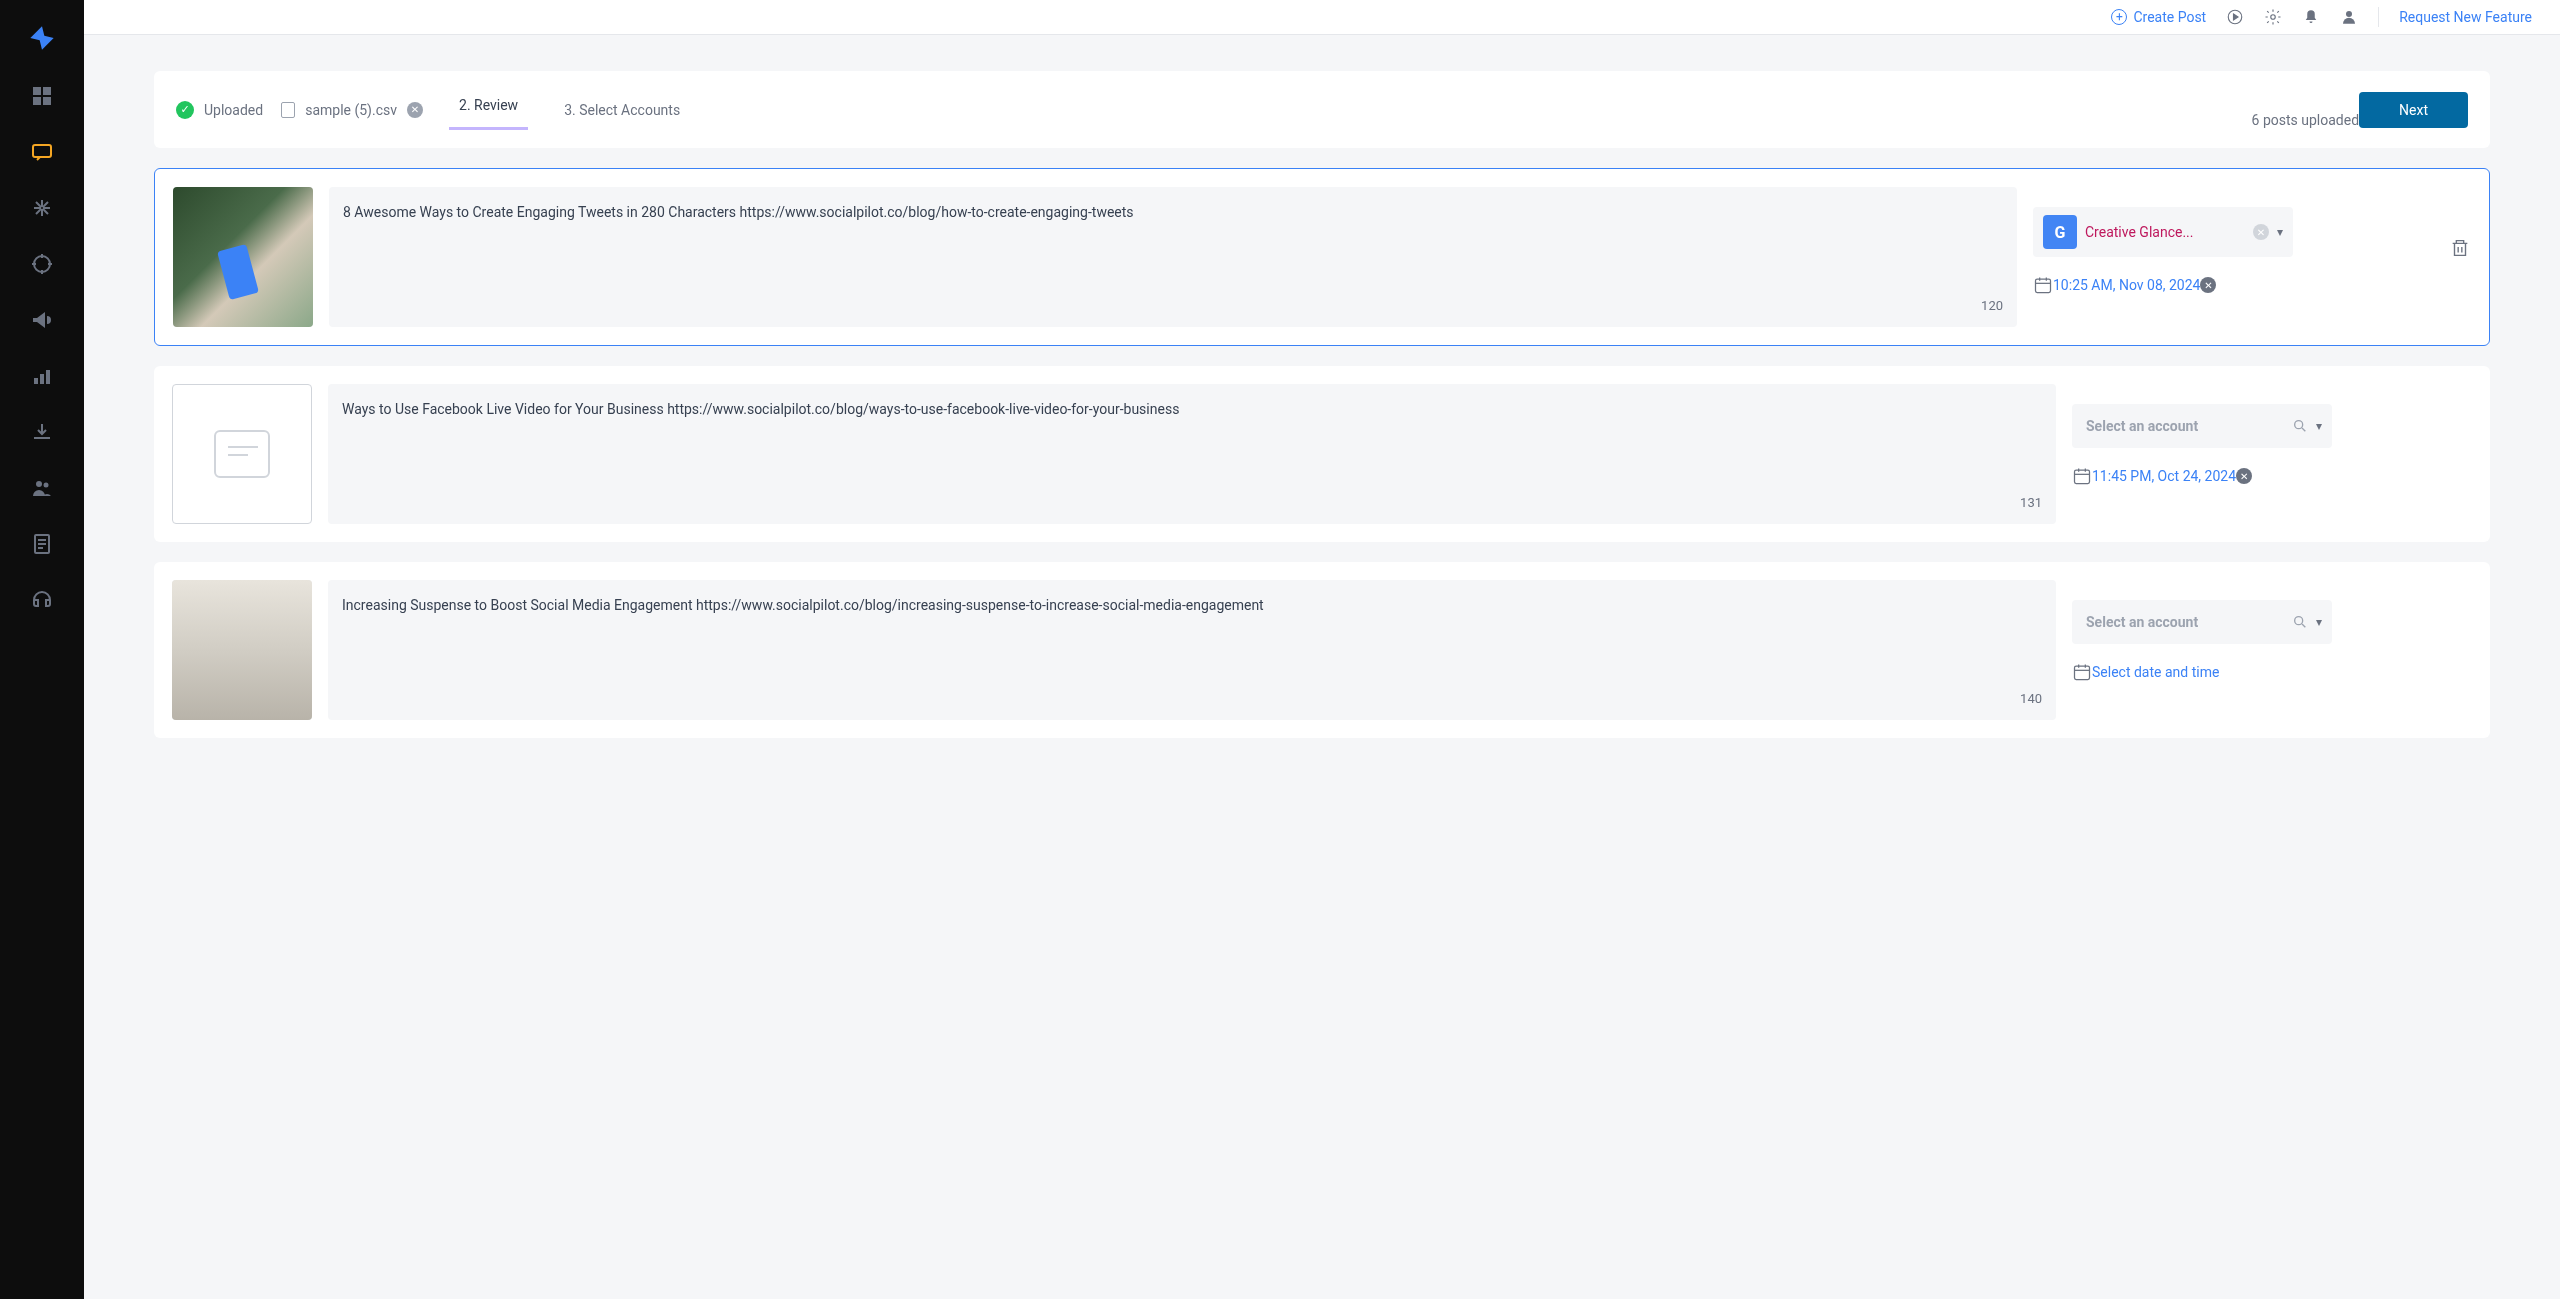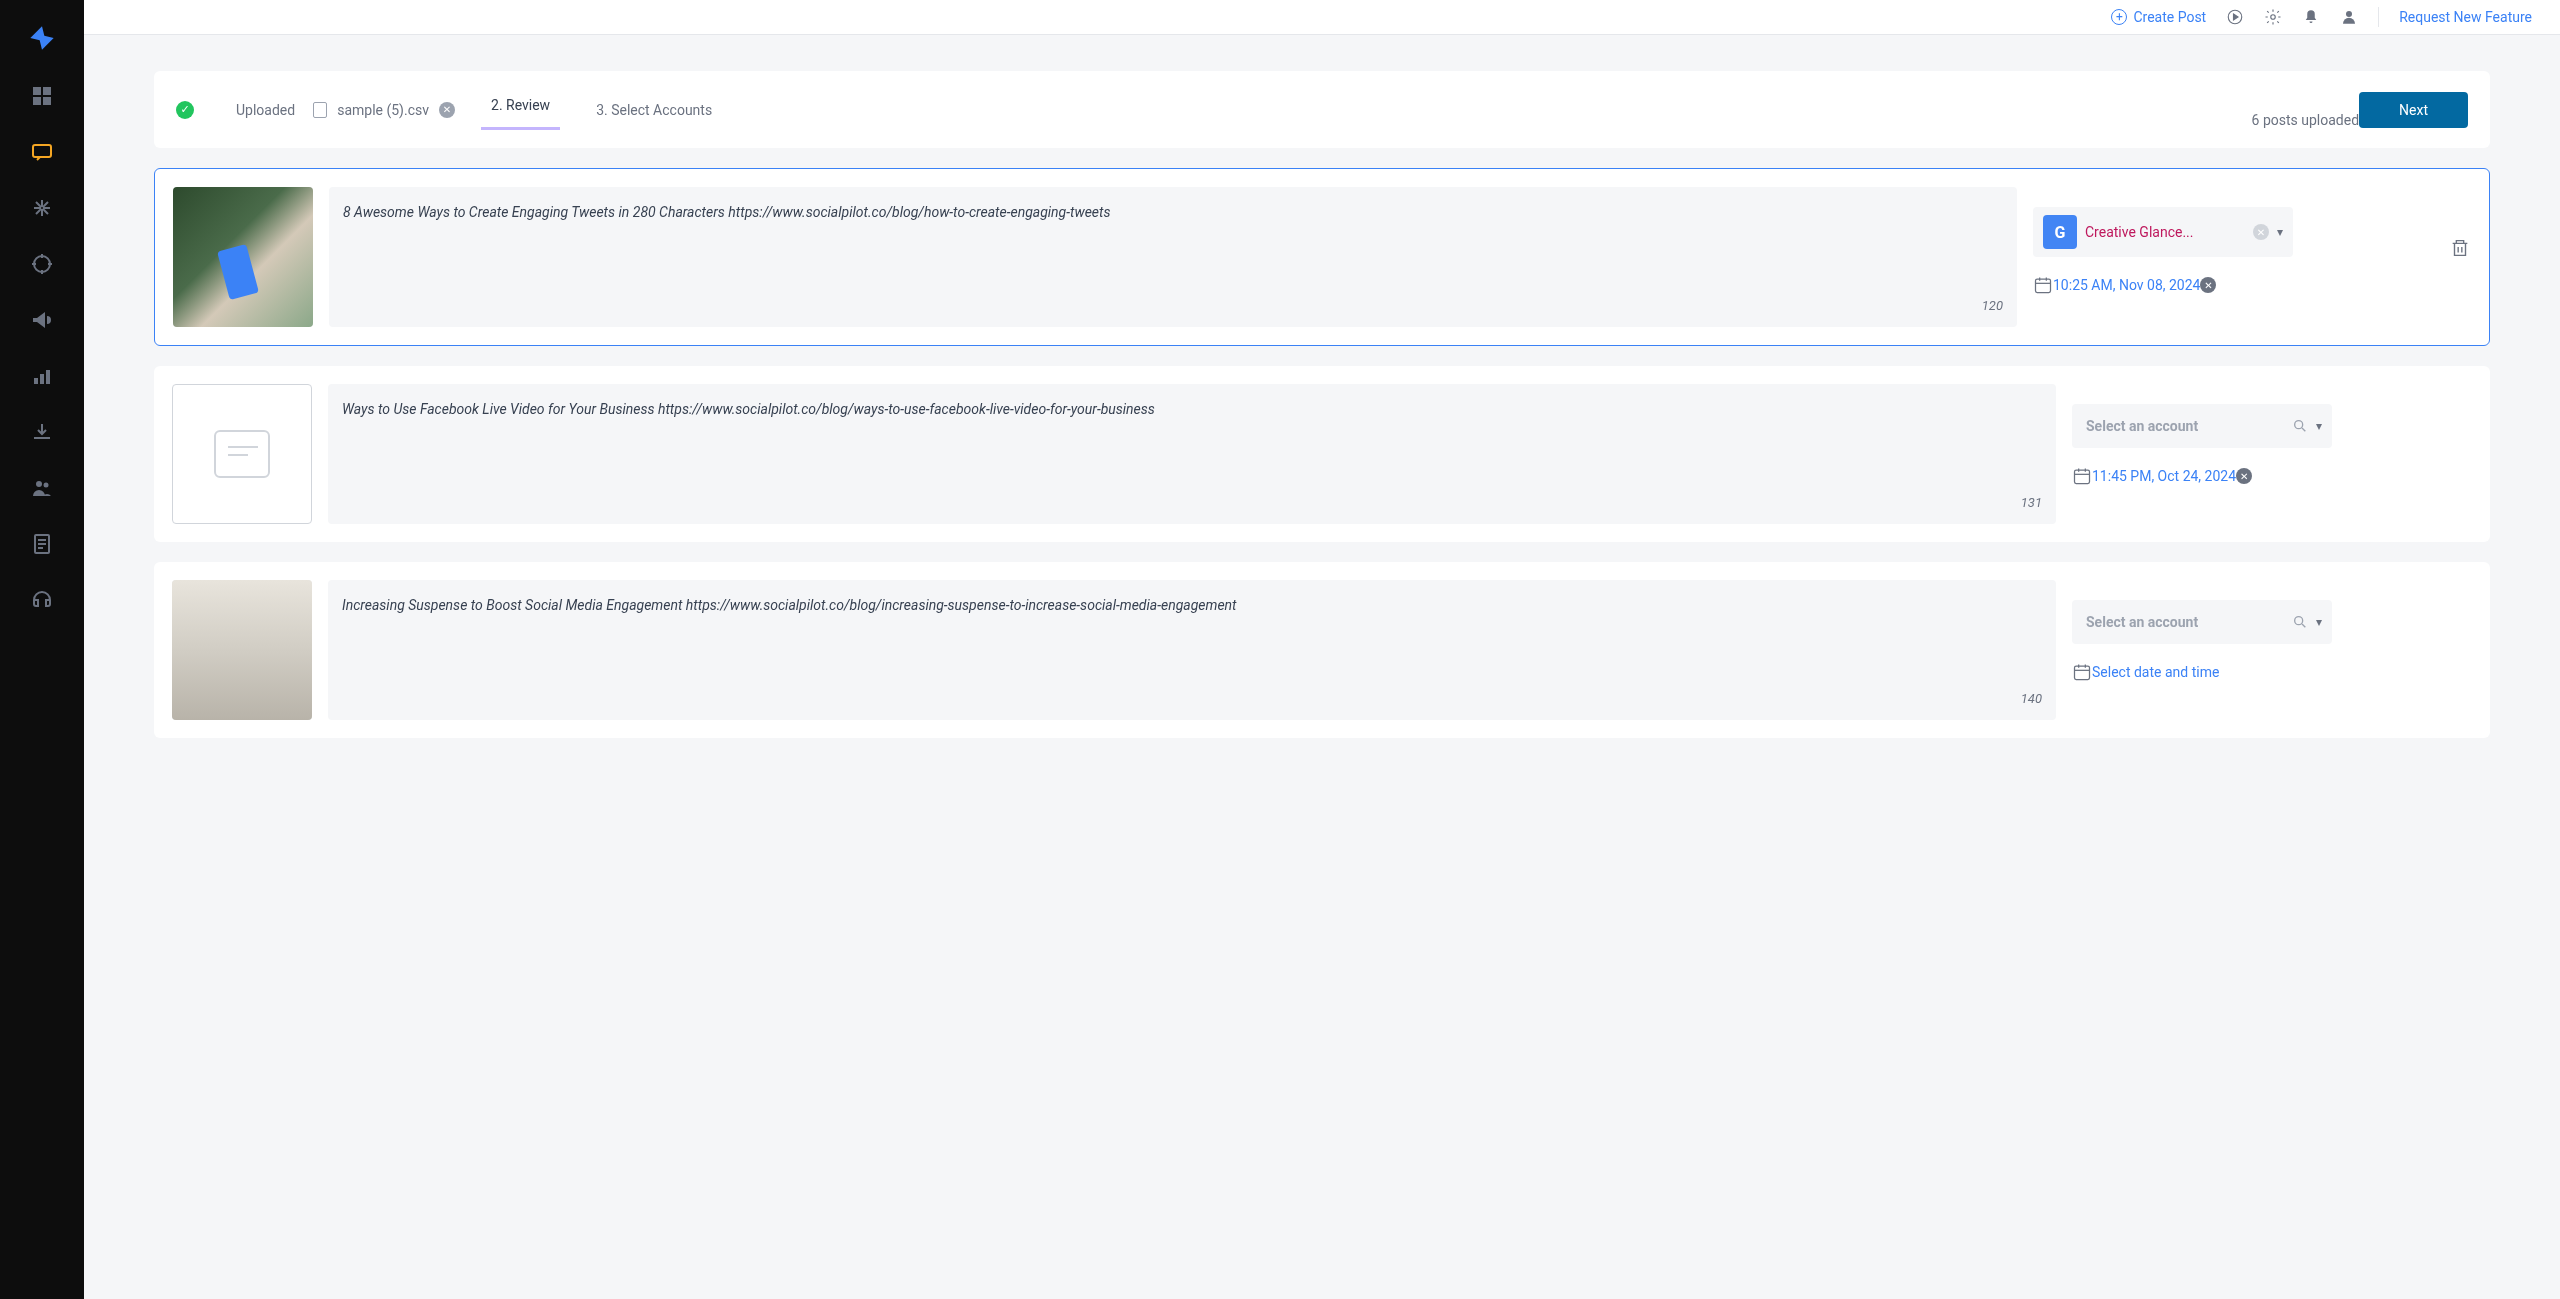--- a/index.html
+++ b/index.html
@@ -140,21 +140,20 @@
   border-radius: 50%;
   display: flex;
   align-items: center;
   justify-content: center;
   color: #fff;
   font-size: 11px;
 }
 .step-text {
   font-size: 14px;
   color: #6b7280;
-  margin-left: 32px;
 }
 .file-icon {
   width: 14px;
   height: 16px;
   border: 1px solid #9ca3af;
   border-radius: 2px;
   margin-left: 8px;
 }
 .file-name {
   font-size: 14px;
@@ -278,21 +277,20 @@
 }
 .post-content {
   flex: 1;
   background: #f5f6f8;
   border-radius: 4px;
   padding: 14px;
   display: flex;
   flex-direction: column;
   justify-content: space-between;
   min-height: 140px;
-  font-style: italic;
 }
 .post-text {
   font-size: 14px;
   color: #374151;
   line-height: 1.7;
   word-break: break-all;
 }
 .char-count {
   font-size: 13px;
   color: #6b7280;

